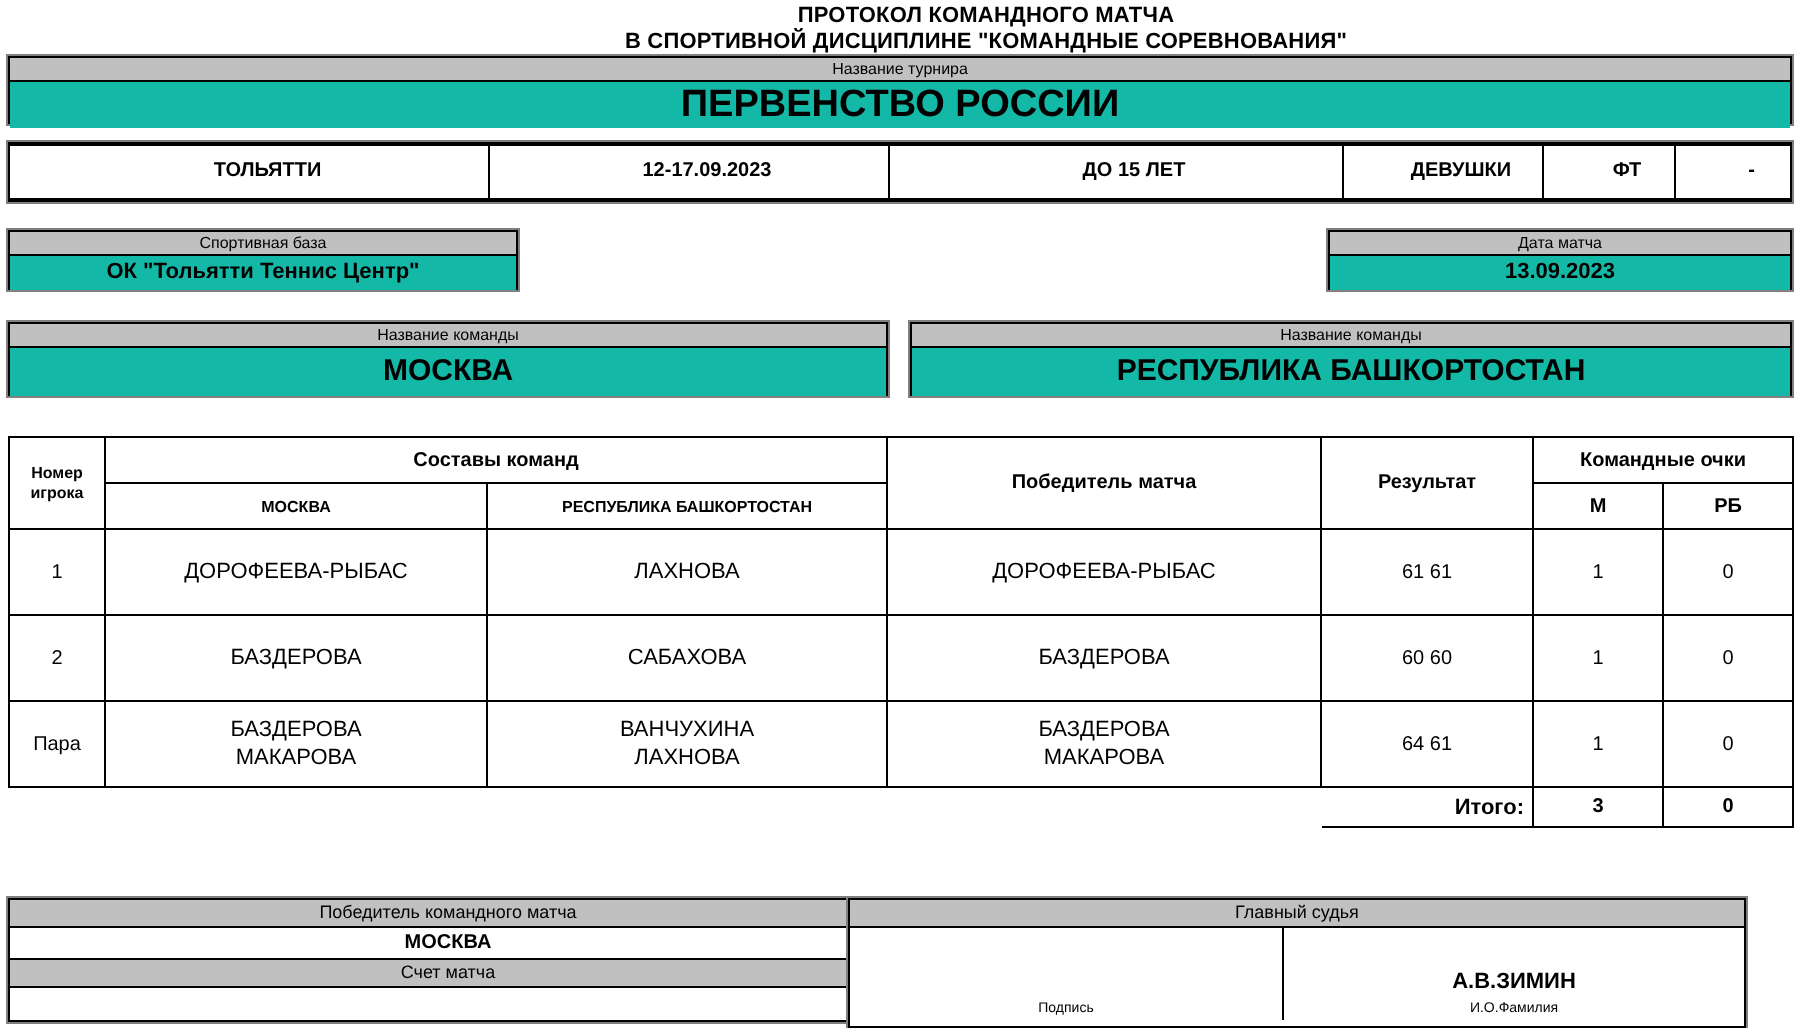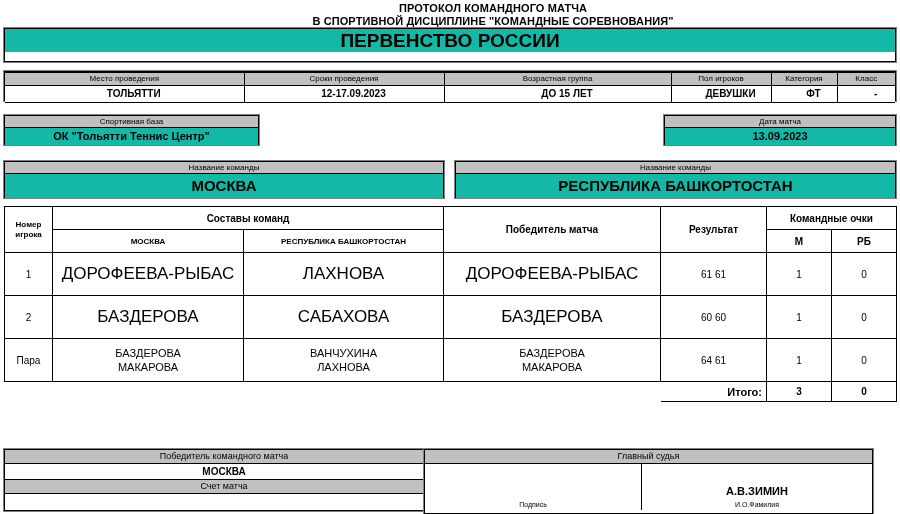--- a/index.html
+++ b/index.html
@@ -75,37 +75,37 @@
   #base-box .val, #date-box .val { font-size: 11px; line-height: 17px; height: 17px; }
 
   
   #team-left  { left: 4px;  top: 161px; width: 440px; height: 37px; }
   #team-right { left: 455px; top: 161px; width: 441px; height: 37px; }
   #team-left .val, #team-right .val { font-size: 15px; line-height: 24px; height: 24px; }
 
   
   #main-table {
     position: absolute;
-    left: 4px; top: 206px; width: 892px;
+    left: 4px; top: 218px; width: 892px;
     border-collapse: collapse;
     table-layout: fixed;
     background: #fff;
   }
   #main-table td, #main-table th {
     border: 1px solid #000;
     padding: 0;
     text-align: center;
     font-weight: normal;
     vertical-align: middle;
   }
   #main-table .h-main { font-size: 10px; font-weight: bold; }
   #main-table .h-sub  { font-size: 8px; font-weight: bold; }
   #main-table .h-num  { font-size: 8px; font-weight: bold; line-height: 10px; }
   #main-table .h-mini { font-size: 10px; font-weight: bold; }
-  #main-table td.cell { font-size: 17px; height: 42px; }
+  #main-table td.cell { font-size: 11px; height: 42px; }
   #main-table td.cell-sm { font-size: 10px; }
   #main-table td.num { font-size: 10px; }
   #main-table td.pair-name { font-size: 11px; line-height: 14px; }
   #main-table tr.total td {
     border: none;
     height: 19px;
   }
   #main-table tr.total td.tot-lbl {
     text-align: right; font-size: 11px; font-weight: bold;
     border: 1px solid #000; border-left: none; padding-right: 4px;
@@ -149,42 +149,35 @@
 </style>
 </head>
 <body>
 
 <div class="title-wrap">
   <div class="title-line">ПРОТОКОЛ КОМАНДНОГО МАТЧА</div>
   <div class="title-line">В СПОРТИВНОЙ ДИСЦИПЛИНЕ "КОМАНДНЫЕ СОРЕВНОВАНИЯ"</div>
 </div>
 
 <div class="blk outer" id="tournament-box">
+  <div class="lbl">Название турнира</div>
   <div class="val">ПЕРВЕНСТВО РОССИИ</div>
 </div>
 
 <div class="blk outer" id="info-strip">
   <table>
     <colgroup>
       <col style="width:239px">
       <col style="width:200px">
       <col style="width:227px">
       <col style="width:100px">
       <col style="width:66px">
       <col style="width:58px">
     </colgroup>
     <tbody>
-        <tr class="hdr">
-      <td class="nb-l">Место проведения</td>
-      <td>Сроки проведения</td>
-      <td>Возрастная группа</td>
-      <td>Пол игроков</td>
-      <td>Категория</td>
-      <td class="nb-r">Класс</td>
-    </tr>
     <tr class="dat">
       <td class="nb-l">ТОЛЬЯТТИ</td>
       <td>12-17.09.2023</td>
       <td>ДО 15 ЛЕТ</td>
       <td>ДЕВУШКИ</td>
       <td>ФТ</td>
       <td class="nb-r">-</td>
     </tr>
   </tbody>
     </table>

